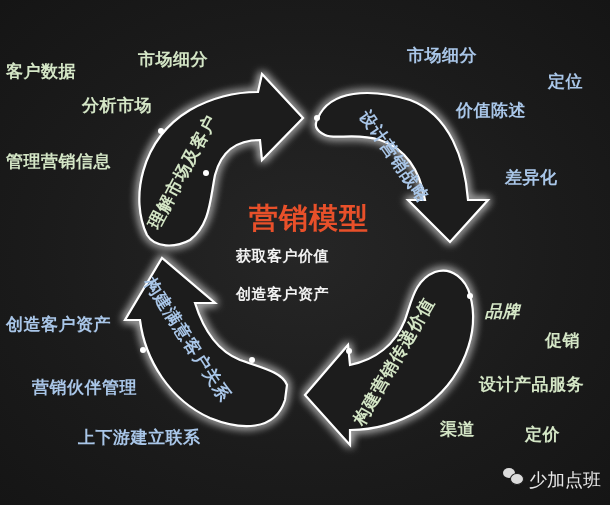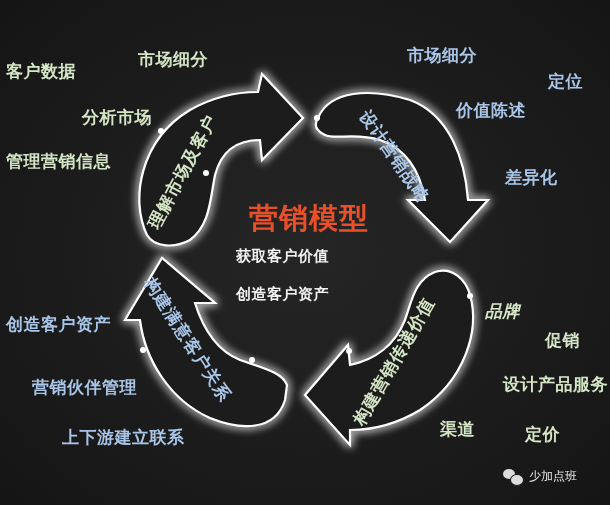--- a/index.html
+++ b/index.html
@@ -7,21 +7,21 @@
          font-family: "DejaVu Sans", "Liberation Sans", sans-serif; }
   .stage { position:absolute; left:0; top:0; width:610px; height:505px;
            background: radial-gradient(ellipse at 50% 50%, #262626 0%, #1b1b1b 60%, #151515 100%); }
   svg.arrows { position:absolute; left:0; top:0; }
   .lbl { position:absolute; font-size:17px; font-weight:bold; white-space:nowrap; letter-spacing:0.5px; }
   .green { color:#d4e6c6; }
   .blue  { color:#a9c6e8; }
   .arrowtext { position:absolute; font-size:17px; font-weight:bold; white-space:nowrap; transform-origin: 0 0; letter-spacing:1px; }
   .title { position:absolute; left:249px; top:199px; font-size:29px; font-weight:bold; color:#e8502a; letter-spacing:1px; }
   .sub { position:absolute; font-size:15px; font-weight:bold; color:#f2f2f2; letter-spacing:0.5px; }
-  .wm { position:absolute; left:503px; top:468px; display:flex; align-items:center; gap:6px; color:#e8e8e8; font-size:12px; }
+  .wm { position:absolute; left:503px; top:468px; display:flex; gap:6px; color:#e8e8e8; font-size:18px; }
   .wm-icon { width:20px; height:16px; position:relative; }
   .wm-icon .b1 { position:absolute; left:0; top:0; width:12px; height:10px; border-radius:50%; background:#dcdcdc; }
   .wm-icon .b2 { position:absolute; left:7px; top:5px; width:12px; height:10px; border-radius:50%; background:#dcdcdc; border:1px solid #1b1b1b; }
 </style>
 </head>
 <body>
 
 <div class="stage">
 
   <svg class="arrows" width="610" height="505" viewBox="0 0 610 505">
@@ -60,37 +60,37 @@
   <div class="arrowtext blue" style="left:373px;top:106px;transform:rotate(55deg);">设计营销战略</div>
   <div class="arrowtext green" style="left:348px;top:418px;transform:rotate(-60deg);">构建营销传递价值</div>
   <div class="arrowtext blue" style="left:158px;top:273px;transform:rotate(57deg);">构建满意客户关系</div>
 
   <div class="title">营销模型</div>
   <div class="sub" style="left:236px;top:247px;">获取客户价值</div>
   <div class="sub" style="left:236px;top:285px;">创造客户资产</div>
 
   <div class="lbl green" style="left:6px;top:60px;">客户数据</div>
   <div class="lbl green" style="left:138px;top:48px;">市场细分</div>
-  <div class="lbl green" style="left:82px;top:106px;">分析市场</div>
+  <div class="lbl green" style="left:82px;top:94px;">分析市场</div>
   <div class="lbl green" style="left:6px;top:150px;">管理营销信息</div>
 
   <div class="lbl blue" style="left:407px;top:44px;">市场细分</div>
   <div class="lbl blue" style="left:548px;top:70px;">定位</div>
   <div class="lbl blue" style="left:456px;top:99px;">价值陈述</div>
   <div class="lbl blue" style="left:505px;top:166px;">差异化</div>
 
   <div class="lbl green" style="left:485px;top:300px;font-style:italic;">品牌</div>
   <div class="lbl green" style="left:545px;top:329px;">促销</div>
-  <div class="lbl green" style="left:479px;top:373px;margin-left:24px;">设计产品服务</div>
+  <div class="lbl green" style="left:479px;top:373px;">设计产品服务</div>
   <div class="lbl green" style="left:440px;top:418px;">渠道</div>
   <div class="lbl green" style="left:525px;top:423px;">定价</div>
 
   <div class="lbl blue" style="left:6px;top:313px;">创造客户资产</div>
   <div class="lbl blue" style="left:32px;top:376px;">营销伙伴管理</div>
-  <div class="lbl blue" style="left:62px;top:426px;text-align:center;">上下游建立联系</div>
+  <div class="lbl blue" style="left:78px;top:426px;text-align:center;">上下游建立联系</div>
 
   <div class="wm">
     <div class="wm-icon">
         <div class="b1"></div>
         <div class="b2"></div>
       </div>
     <span>少加点班</span>
   </div>
 </div>
 

